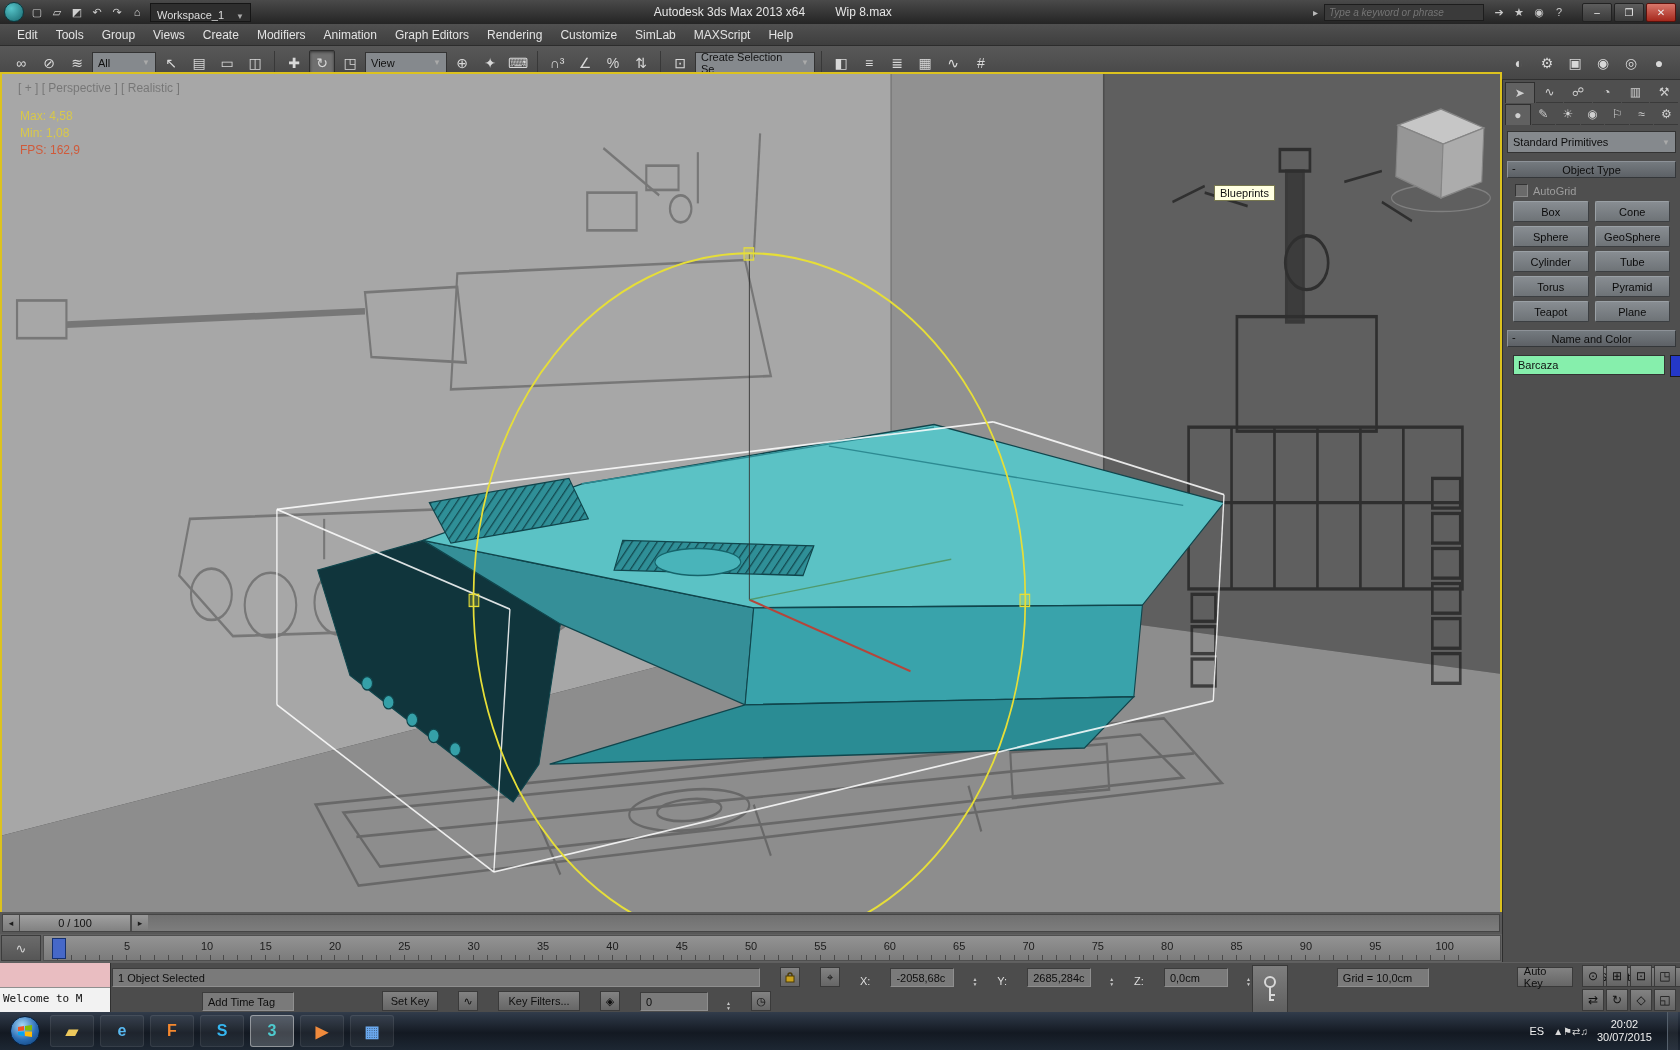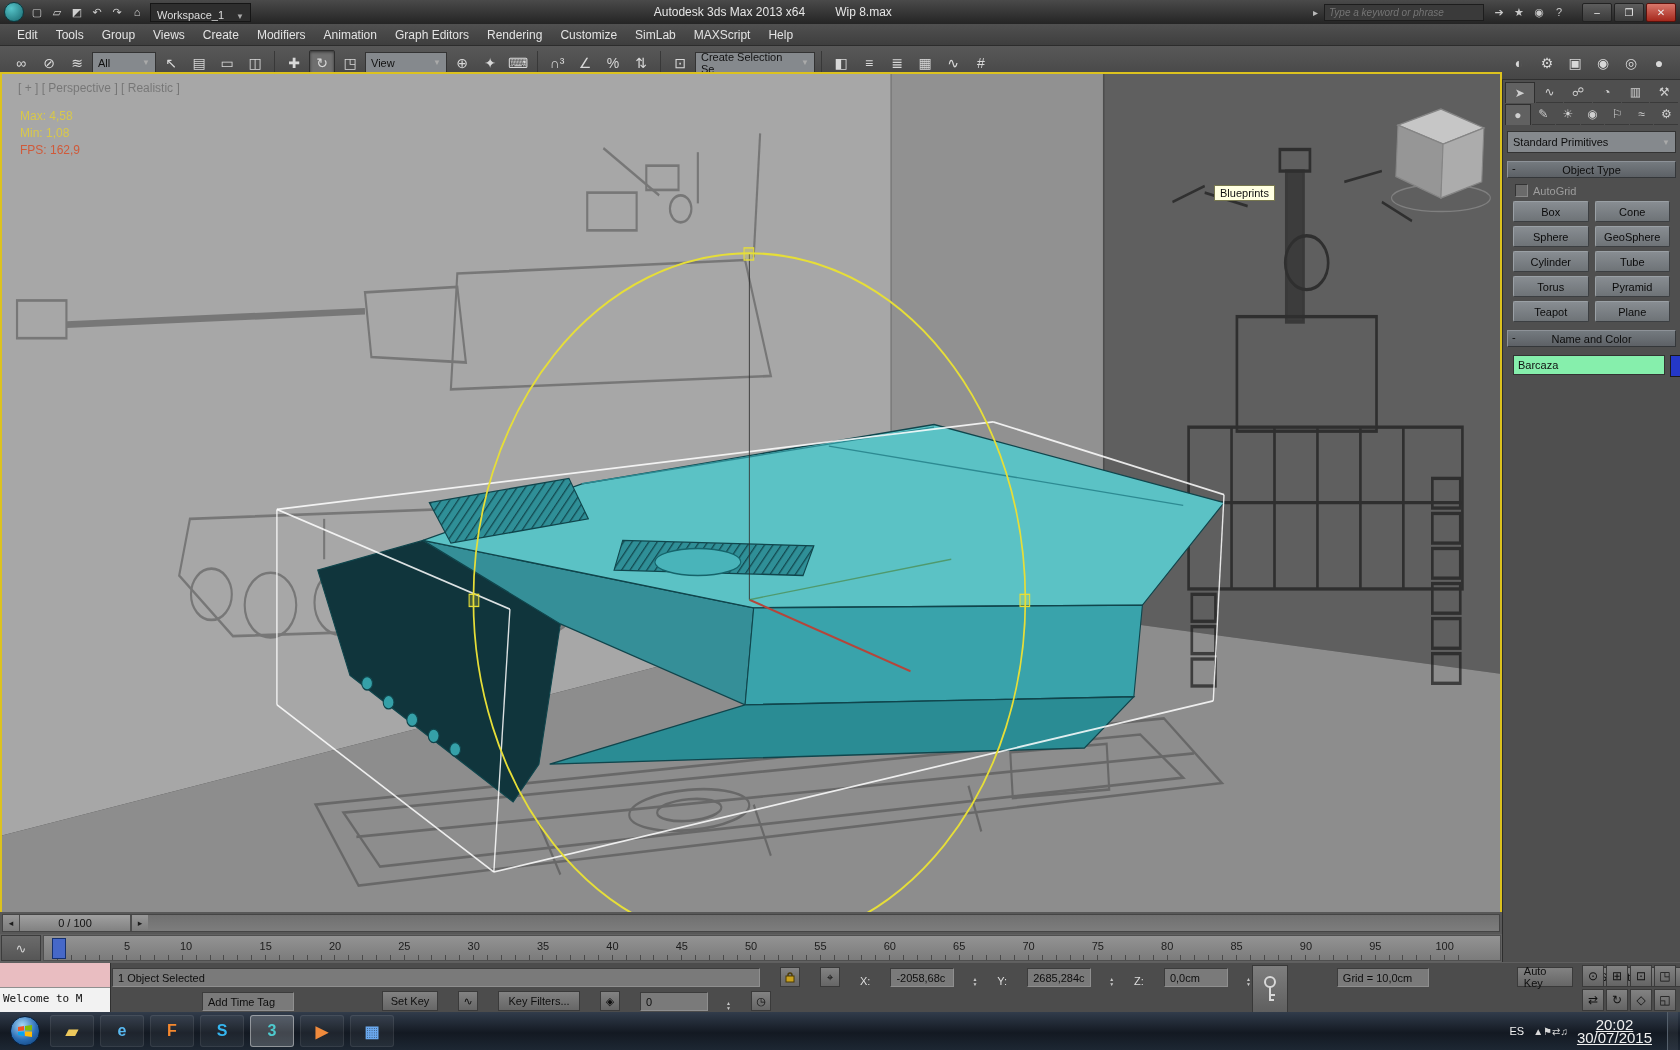--- a/index.html
+++ b/index.html
@@ -127,21 +127,21 @@
   
   .taskbar{position:absolute;left:0;top:1012px;width:1680px;height:38px;box-sizing:border-box;
            background:linear-gradient(#313c4b,#131922 55%,#1d2733);display:flex;align-items:center;padding:0 2px;}
   .start-orb{width:28px;height:28px;border-radius:50%;margin:0 8px;flex:none;display:flex;align-items:center;justify-content:center;
              background:radial-gradient(circle at 40% 30%,#a6d8f7,#2a6db5 55%,#0c3a6e);border:1px solid #061f3d;}
   .task-icon{width:42px;height:30px;margin:0 2px;border-radius:3px;display:flex;align-items:center;justify-content:center;
              font-size:16px;font-weight:bold;background:rgba(255,255,255,.05);border:1px solid rgba(255,255,255,.08);}
   .task-icon.active{background:rgba(255,255,255,.2);border:1px solid rgba(255,255,255,.4);}
   .tray{margin-left:auto;display:flex;align-items:center;gap:9px;font-size:11px;color:#f0f0f0;}
   .tray-icon{font-size:10px;color:#d8d8d8;}
-  .clock{text-align:center;line-height:13px;font-size:15px;text-decoration:underline;}
+  .clock{text-align:center;line-height:13px;font-size:11px;}
   .show-desktop{width:10px;height:38px;margin-left:6px;border-left:1px solid #4a5souls564;border-left:1px solid #55606c;background:rgba(255,255,255,.06);}
 </style>
 </head>
 <body>
 
 <div class="screen" data-name="3ds-max-window">
 
   <div class="titlebar" data-name="title-bar">
     <div class="app-logo" data-name="application-menu-button"></div>
     <div class="qat" data-name="quick-access-toolbar">
@@ -421,21 +421,21 @@
   </div>
 
   <div class="trackbar" data-name="track-bar">
     <div class="curve-btn" data-name="mini-curve-editor-button">∿</div>
     <div class="ruler" data-name="track-bar-ruler">
       <div class="ruler-ticks" data-name="ruler-ticks"></div>
       <div class="time-marker" data-name="current-frame-marker"></div>
       <div data-name="ruler-labels">
 
       <span class="tick-label" data-name="ruler-tick-label" style="left: 82.95px;">5</span>
-          <span class="tick-label" data-name="ruler-tick-label" style="left: 142px;">10</span>
+          <span class="tick-label" data-name="ruler-tick-label" style="left: 163px;">10</span>
           <span class="tick-label" data-name="ruler-tick-label" style="left: 221.65px;">15</span>
           <span class="tick-label" data-name="ruler-tick-label" style="left: 291px;">20</span>
           <span class="tick-label" data-name="ruler-tick-label" style="left: 360.35px;">25</span>
           <span class="tick-label" data-name="ruler-tick-label" style="left: 429.7px;">30</span>
           <span class="tick-label" data-name="ruler-tick-label" style="left: 499.05px;">35</span>
           <span class="tick-label" data-name="ruler-tick-label" style="left: 568.4px;">40</span>
           <span class="tick-label" data-name="ruler-tick-label" style="left: 637.75px;">45</span>
           <span class="tick-label" data-name="ruler-tick-label" style="left: 707.1px;">50</span>
           <span class="tick-label" data-name="ruler-tick-label" style="left: 776.45px;">55</span>
           <span class="tick-label" data-name="ruler-tick-label" style="left: 845.8px;">60</span>

